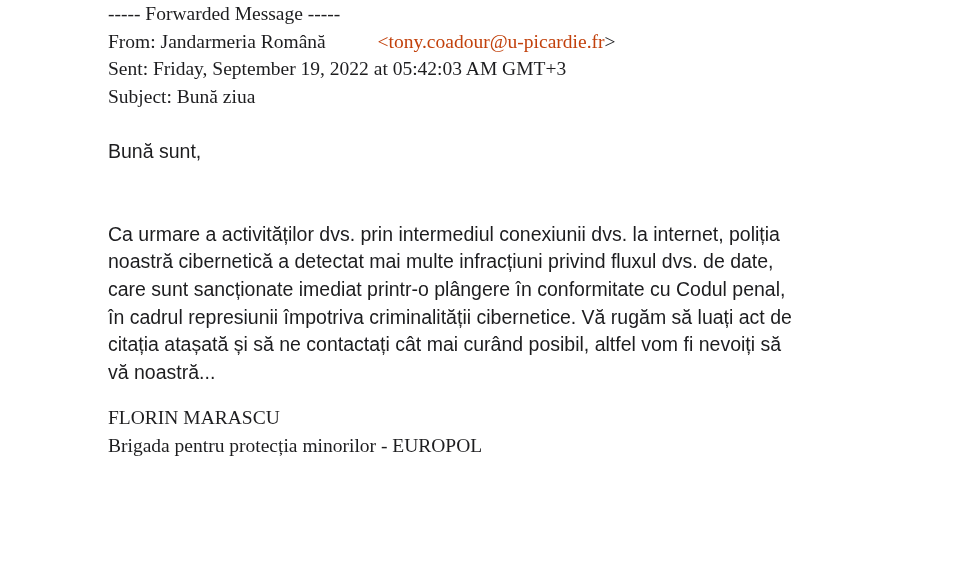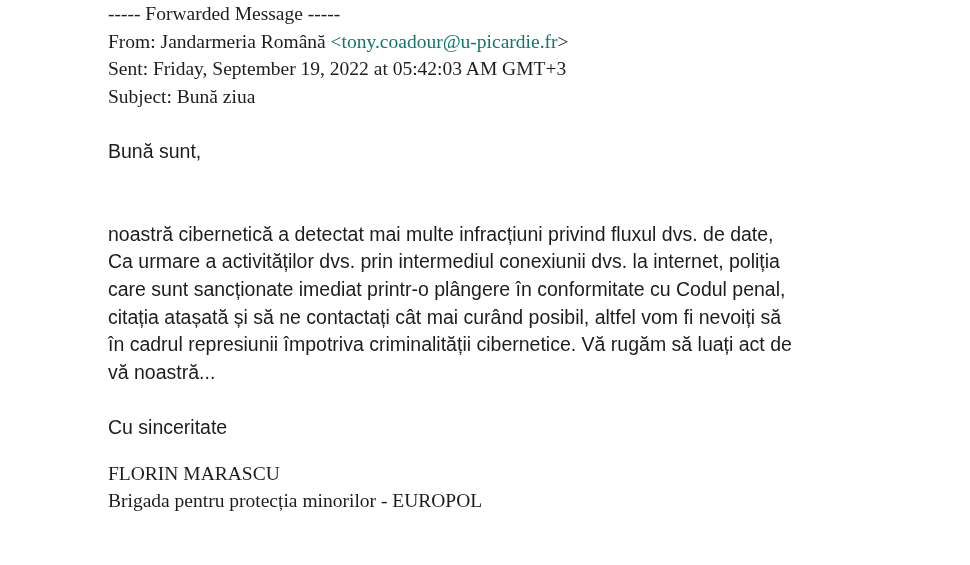--- a/index.html
+++ b/index.html
@@ -13,23 +13,24 @@
     font-family: "Liberation Sans", "DejaVu Sans", sans-serif;
     font-size: 19.5px;
     line-height: 27.6px;
     color: #1d1d1f;
     padding-left: 108px;
     padding-right: 100px;
   }
   .email-view { max-width: 750px; }
   .line { white-space: nowrap; font-family: Liberation Serif, serif; }
   .email-link {
-    color: #0f766e;
+    color: #c2410c;
     text-decoration: none;
     cursor: pointer;
+    margin-left: 47px;
   }
   .greeting { margin-top: 27.6px; }
   .body-paragraph { margin-top: 55.2px; }
   .body-paragraph div { white-space: nowrap; }
   .closing { margin-top: 27.6px; }
   .signature { margin-top: 18px; }
 </style>
 </head>
 <body>
 
@@ -41,28 +42,27 @@
     <div class="line"><span>From:</span> <span>Jandarmeria Română</span> <a class="email-link">&lt;tony.coadour@u-picardie.fr</a><span>&gt;</span></div>
 
     <div class="line">Sent: Friday, September 19, 2022 at 05:42:03 AM GMT+3</div>
 
     <div class="line">Subject: Bună ziua</div>
   </div>
 
   <div class="greeting">Bună sunt,</div>
 
   <div class="body-paragraph">
+      <div>Ca urmare a activităților dvs. prin intermediul conexiunii dvs. la internet, poliția</div>
       <div>noastră cibernetică a detectat mai multe infracțiuni privind fluxul dvs. de date,</div>
-      <div>Ca urmare a activităților dvs. prin intermediul conexiunii dvs. la internet, poliția</div>
       <div>care sunt sancționate imediat printr-o plângere în conformitate cu Codul penal,</div>
+      <div>în cadrul represiunii împotriva criminalității cibernetice. Vă rugăm să luați act de</div>
       <div>citația atașată și să ne contactați cât mai curând posibil, altfel vom fi nevoiți să</div>
-      <div>în cadrul represiunii împotriva criminalității cibernetice. Vă rugăm să luați act de</div>
       <div>vă noastră...</div>
     </div>
 
-  <div class="closing">Cu sinceritate</div>
 
   <div class="signature">
     <div class="line">FLORIN MARASCU</div>
     <div class="line">Brigada pentru protecția minorilor - EUROPOL</div>
   </div>
 
 </div>
 
 </body></html>

